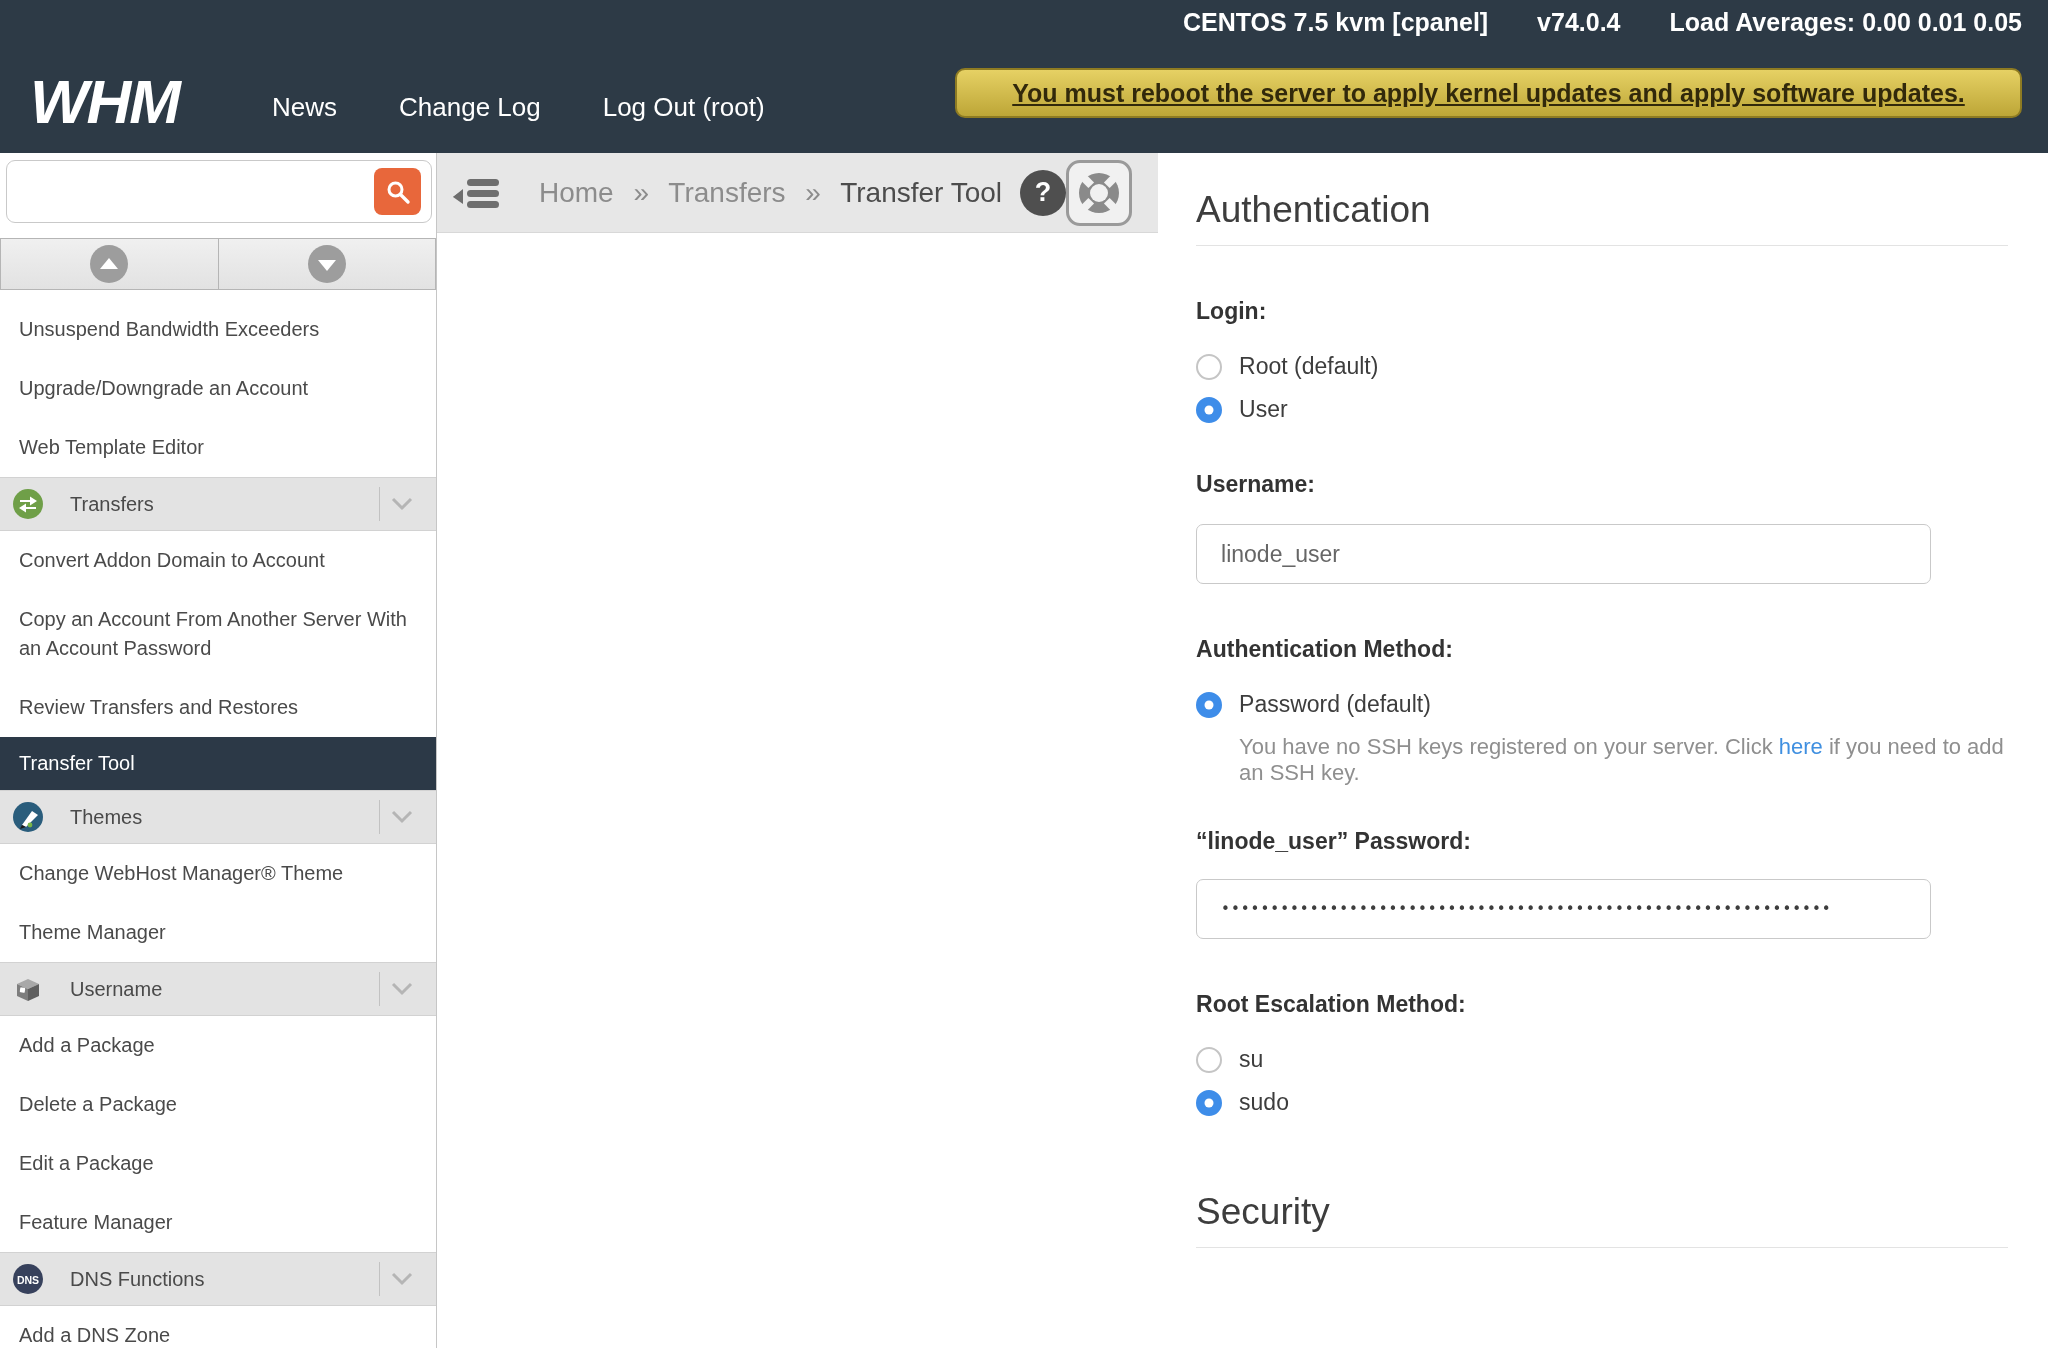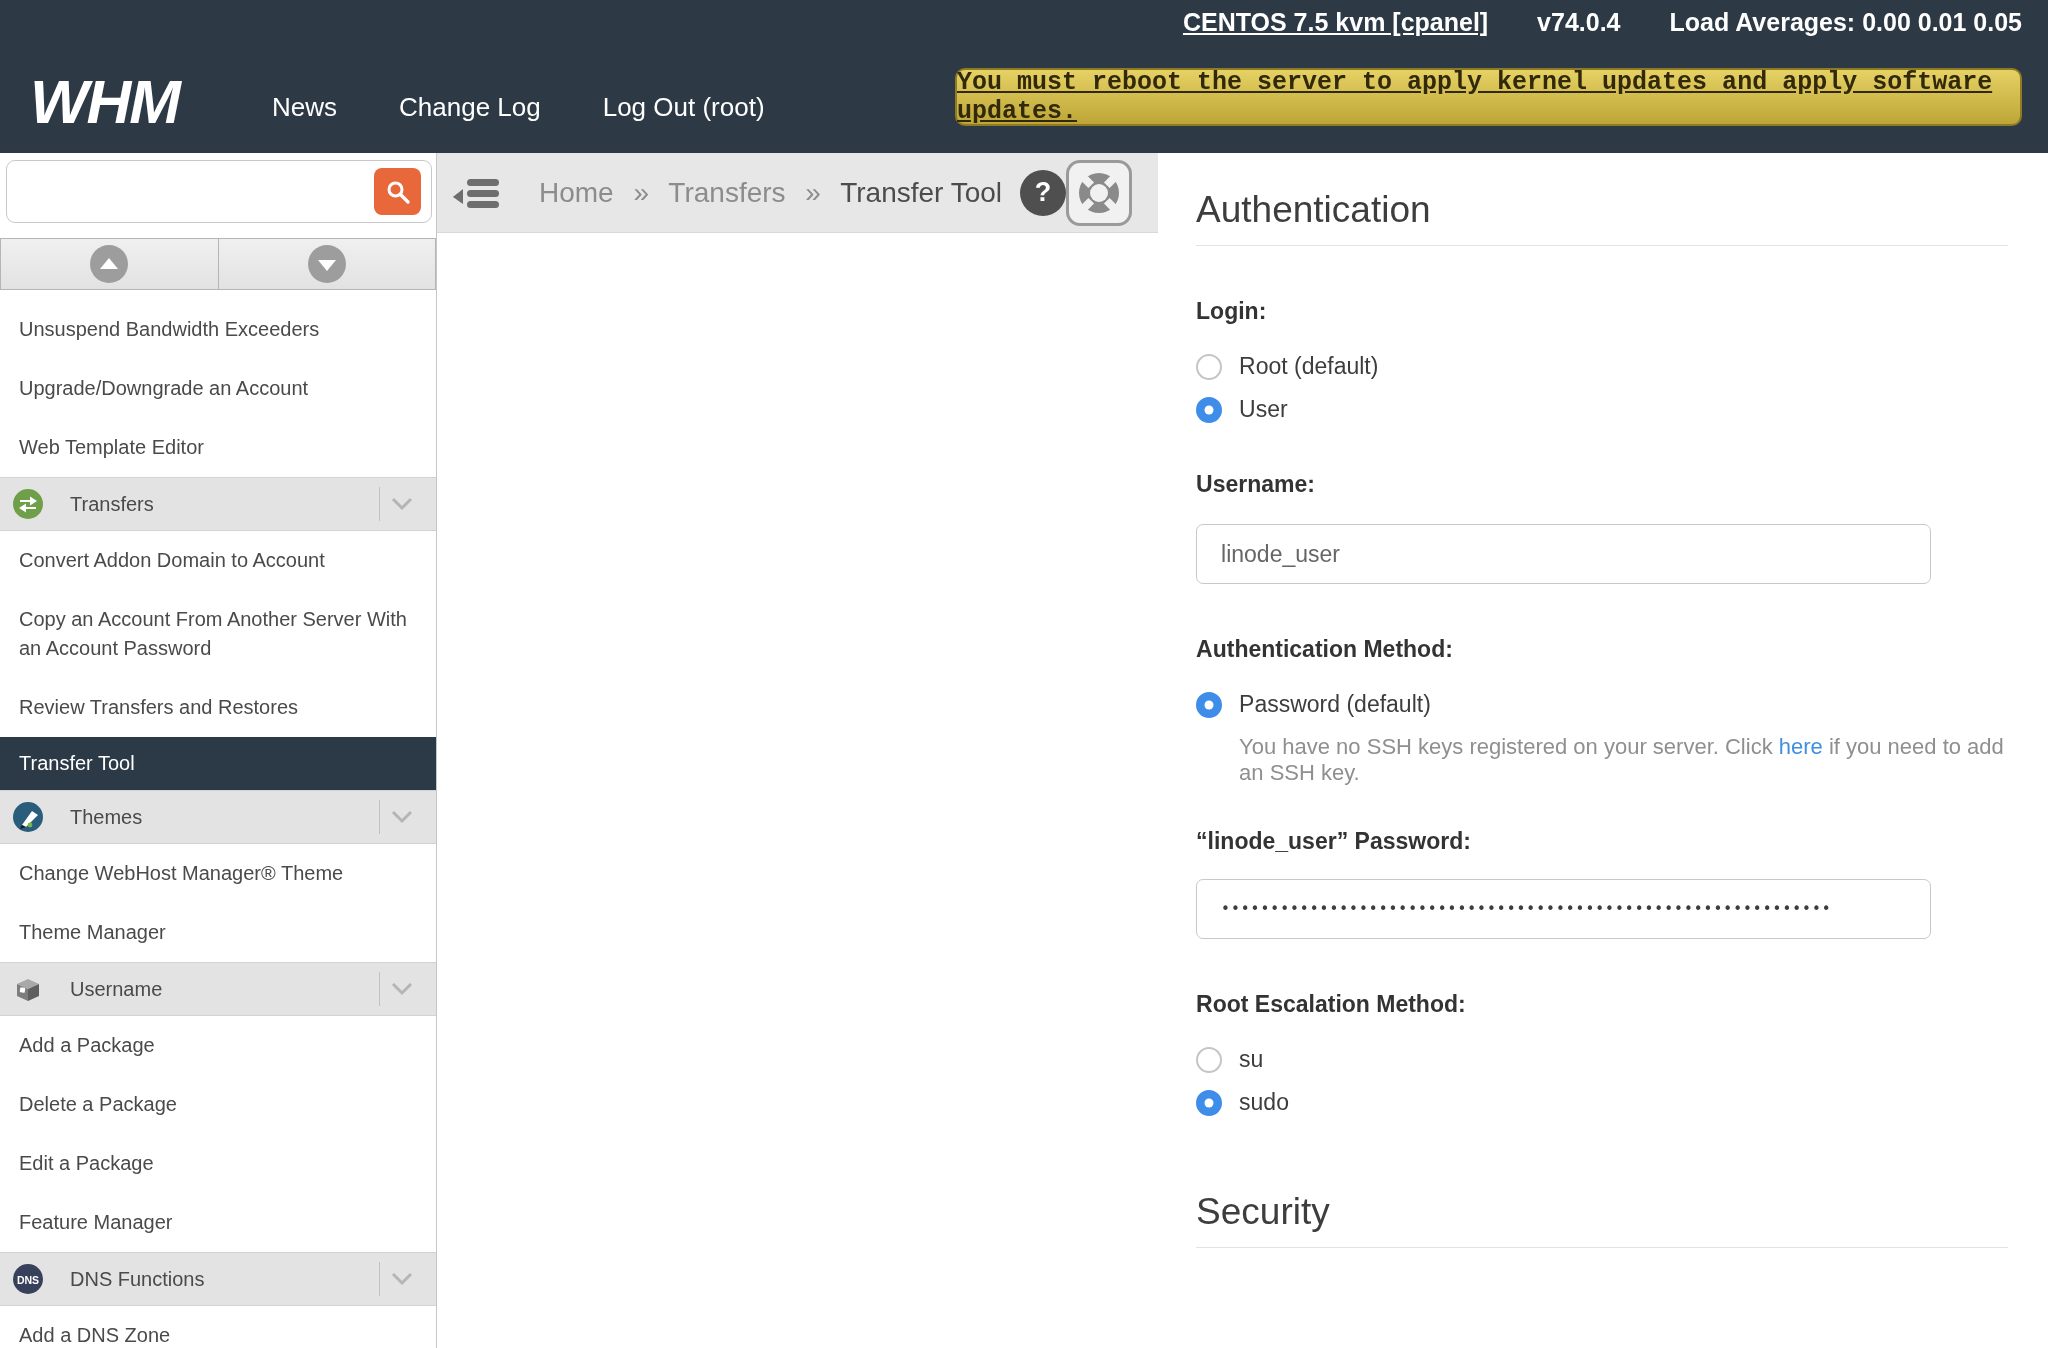--- a/index.html
+++ b/index.html
@@ -8,25 +8,25 @@
 
   
   .topbar { position:relative; width:2048px; height:153px; background:#2d3a46; }
   .logo { position:absolute; left:30px; bottom:16px; color:#fff; font-size:62px;
     font-weight:800; font-style:italic; letter-spacing:-2px; }
   .topnav { position:absolute; left:272px; bottom:30px; display:flex; gap:62px; }
   .topnav .nav-item { color:#fff; font-size:26px; cursor:pointer; }
   .statusline { position:absolute; right:26px; top:8px; color:#fff; font-size:25px;
     font-weight:600; white-space:nowrap; }
   .statusline span { margin-left:42px; }
-  .statusline span:first-child { margin-left:16px;text-decoration:underline; }
-  .reboot-banner { position:absolute; right:26px; top:68px; width:1067px; height:58px;
+  .statusline span:first-child { margin-left:16px; }
+  .reboot-banner { position:absolute; right:26px; top:68px; width:1067px; height:50px;
     border:2px solid #8e7b22; border-radius:10px;
     background:linear-gradient(#e6d164, #bda637);
-    display:flex; align-items:center; justify-content:center; cursor:pointer;font-family:Liberation Mono, monospace; }
+    display:flex; align-items:center; justify-content:center; cursor:pointer; }
   .reboot-banner span { color:#32290b; font-size:25px; font-weight:600;
     text-decoration:underline; }
 
   
   .cols { display:flex; width:2048px; height:1195px; }
   .sidebar { width:437px; min-width:437px; background:#fff;
     border-right:1px solid #c6c6c6; }
   .maincol { flex:1; display:flex; flex-direction:row; }
 
   

